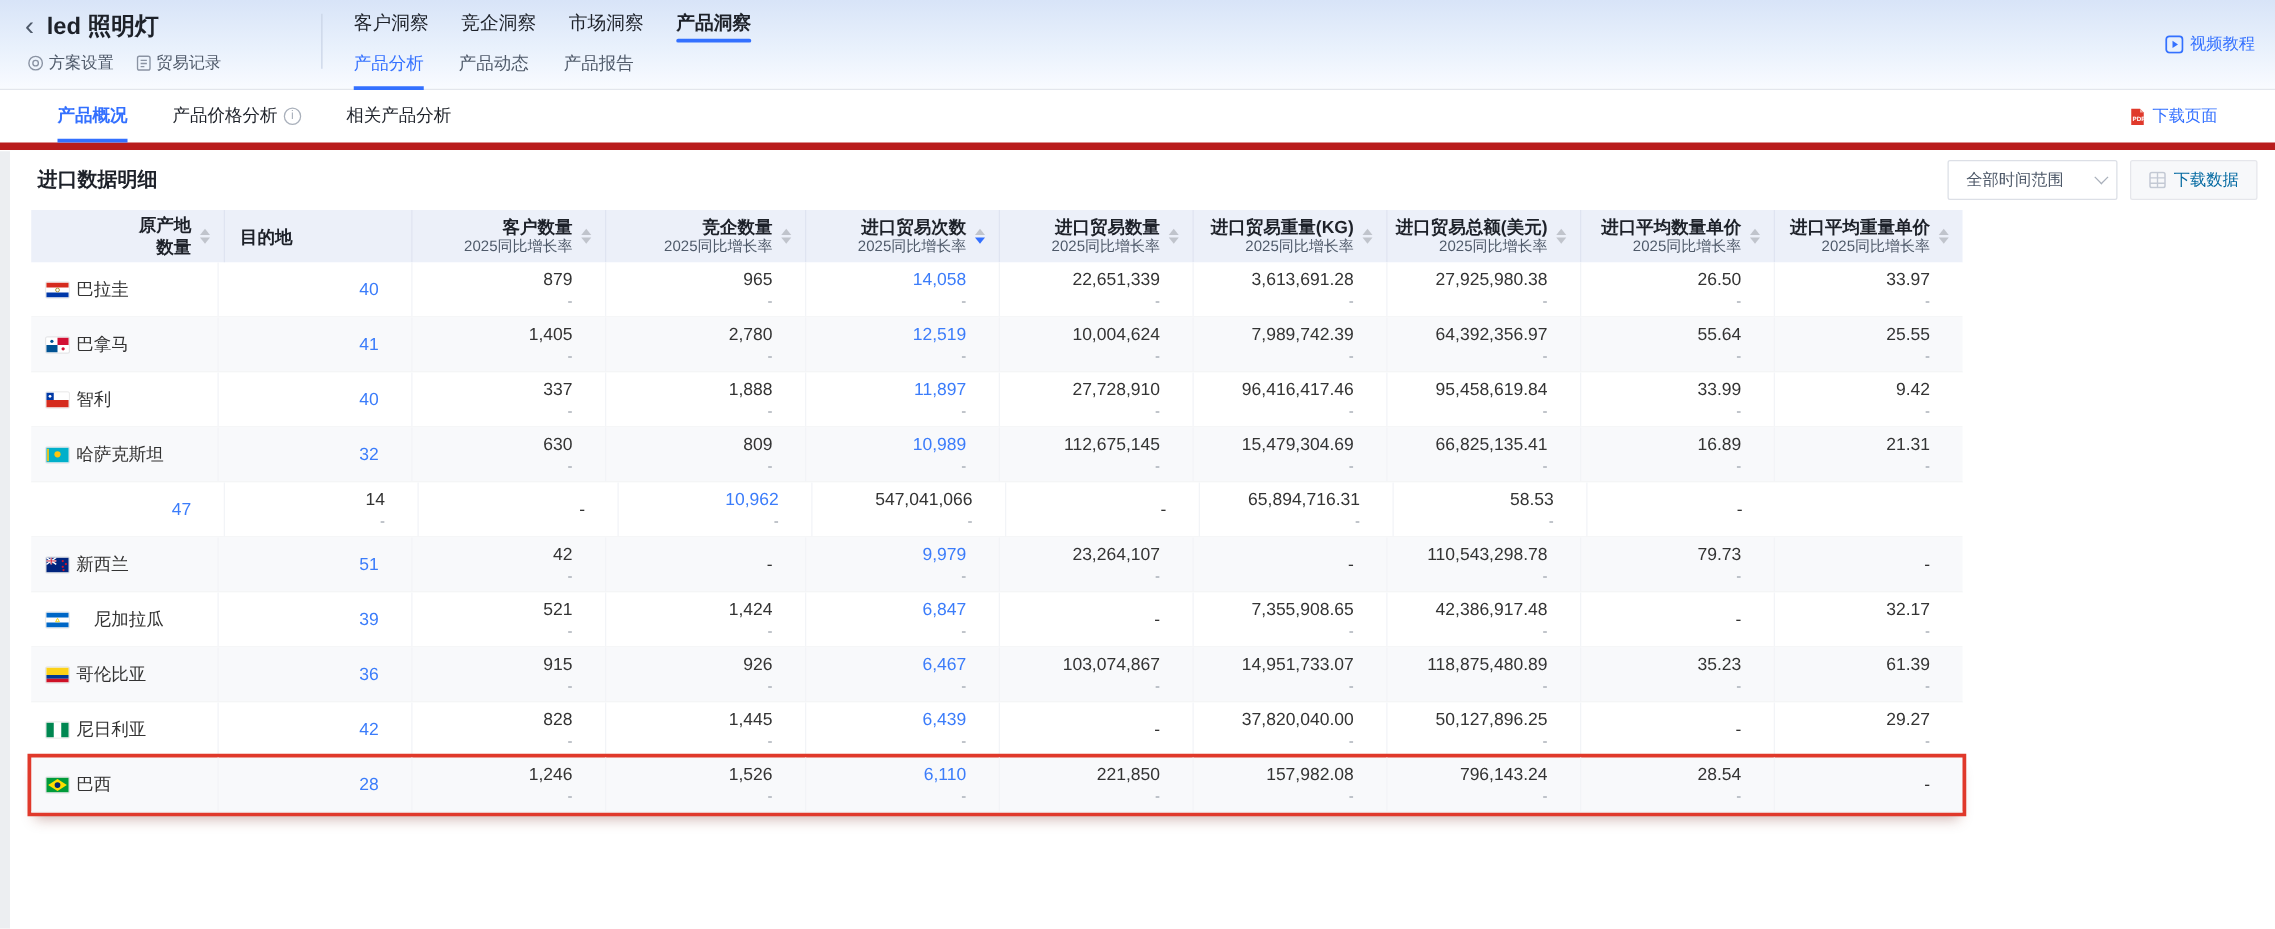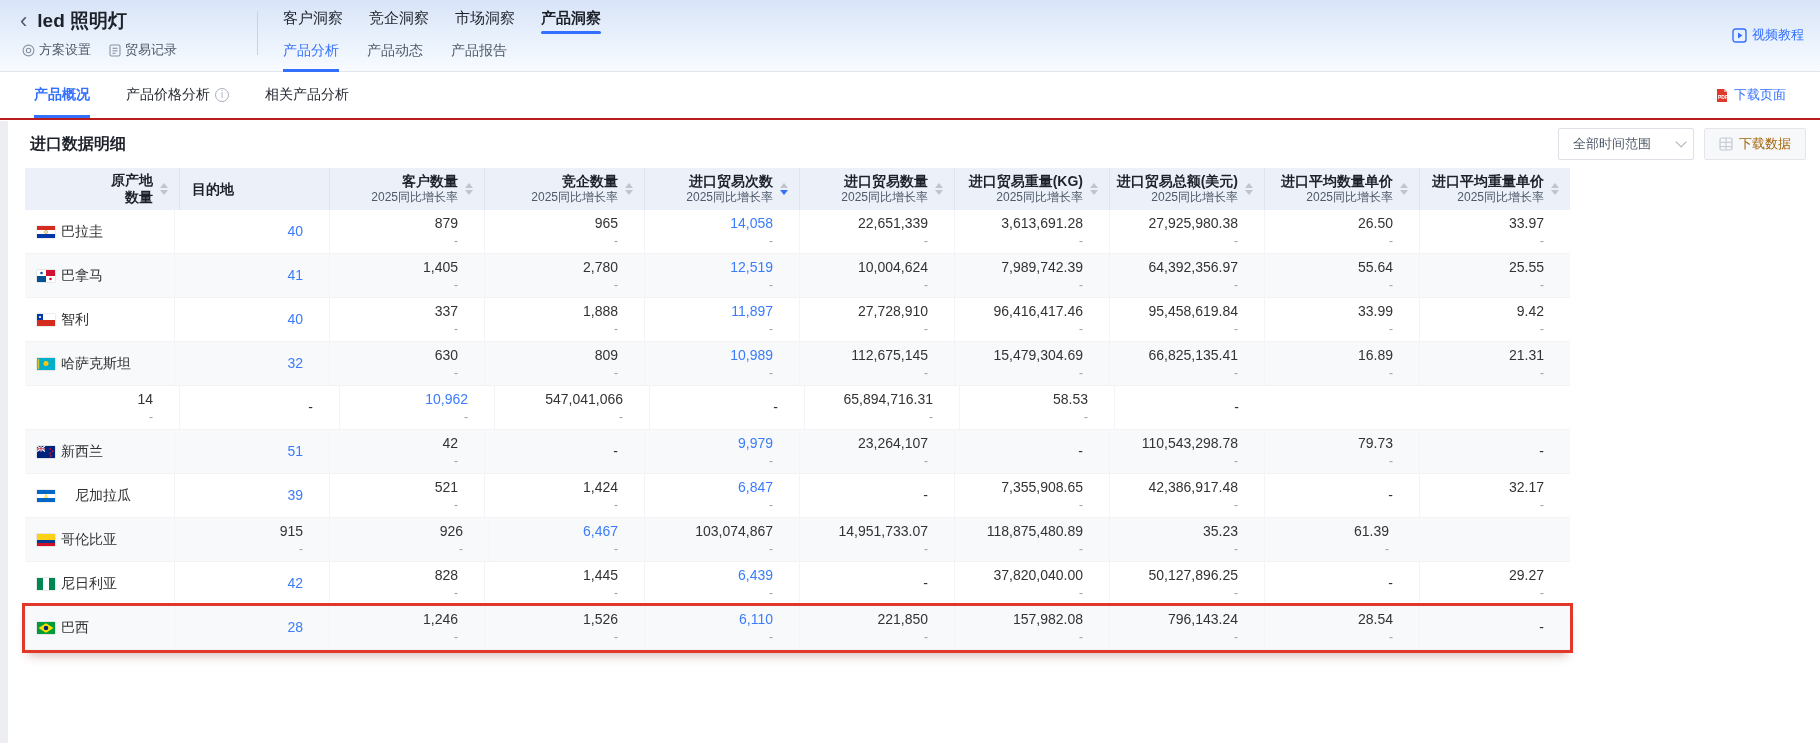--- a/index.html
+++ b/index.html
@@ -19,36 +19,36 @@
 .main-tab{position:relative;padding-bottom:6px;cursor:pointer;}
 .main-tab.active{font-weight:bold;}
 .main-tab.active:after{content:"";position:absolute;left:0;right:0;bottom:0;height:3px;border-radius:2px;background:var(--accent);}
 .sub-tabs{position:absolute;left:283px;top:42px;display:flex;gap:28px;font-size:14px;color:#4e5969;}
 .sub-tab{position:relative;cursor:pointer;}
 .sub-tab.active{color:var(--accent);}
 .sub-tab.active:after{content:"";position:absolute;left:0;right:0;bottom:-12px;height:3px;background:var(--accent);}
 .video-link{position:absolute;right:16px;top:26px;display:flex;align-items:center;gap:5px;color:var(--accent);font-size:13px;cursor:pointer;}
 
 
-.nav2{height:48px;background:#fff;border-bottom:2px solid #b91c1c;display:flex;align-items:stretch;padding:0 34px;}
+.nav2{height:48px;background:#fff;border-bottom:6px solid #b91c1c;display:flex;align-items:stretch;padding:0 46px;}
 .nav2-tabs{display:flex;gap:36px;font-size:14px;color:#1d2129;}
 .nav2-tab{display:flex;align-items:center;gap:5px;position:relative;cursor:pointer;}
 .nav2-tab.active{color:var(--accent);font-weight:bold;}
 .nav2-tab.active:after{content:"";position:absolute;left:0;right:0;bottom:0;height:3px;background:var(--accent);}
 .info-circle{width:14px;height:14px;border:1px solid #a9b0bb;border-radius:50%;color:#a9b0bb;font-size:10px;line-height:12px;text-align:center;display:inline-block;font-style:normal;}
 .download-page{margin-left:auto;display:flex;align-items:center;gap:5px;color:var(--accent);font-size:13px;cursor:pointer;}
 .left-strip{position:absolute;left:0;top:121px;width:8px;bottom:0;background:#eceef1;}
 
 
 .section-row{display:flex;align-items:center;margin:7px 14px 7px 30px;height:34px;}
 .section-title{font-size:16px;font-weight:bold;color:#1d2129;}
 .controls{margin-left:auto;display:flex;gap:10px;}
 .select{width:136px;height:32px;border:1px solid #dcdfe6;border-radius:2px;background:#fff;display:flex;align-items:center;justify-content:space-between;padding:0 10px 0 14px;font-size:13px;color:#4e5969;cursor:pointer;}
 .chev-down{width:8px;height:8px;border-right:1.5px solid #a9b0bb;border-bottom:1.5px solid #a9b0bb;transform:rotate(45deg) translateY(-3px);}
-.btn-disabled{height:32px;border:1px solid #e5e6eb;border-radius:2px;background:#f7f8fa;color:#a16207;font-size:13px;display:flex;align-items:center;gap:6px;padding:0 14px;}
+.btn-disabled{height:32px;border:1px solid #e5e6eb;border-radius:2px;background:#f7f8fa;color:#0369a1;font-size:13px;display:flex;align-items:center;gap:6px;padding:0 14px;}
 
 
 .table{margin-left:25px;width:1545px;font-size:14px;position:relative;}
 .thead{display:flex;background:#ecf0f9;height:42px;}
 .th{position:relative;display:flex;flex-direction:column;justify-content:center;align-items:flex-end;padding-right:26px;border-right:1px solid #dfe4f1;color:#1d2129;}
 .th:last-child{border-right:none;}
 .th .lbl{font-weight:bold;font-size:14px;line-height:17px;white-space:nowrap;}
 .th .sub{font-size:12px;color:#4e5969;line-height:15px;white-space:nowrap;}
 .th.left{align-items:flex-start;padding-left:12px;padding-right:0;}
 .carets{position:absolute;right:11px;top:50%;transform:translateY(-50%);display:flex;flex-direction:column;gap:2px;}
@@ -424,20 +424,23 @@
         <div class="td" style="width: 155px;">
           <span class="v">16.89</span>
           <span class="g">-</span>
         </div>
         <div class="td" style="width: 150px;">
           <span class="v">21.31</span>
           <span class="g">-</span>
         </div>
       </div>
       <div class="tr">
+        <div class="td dash" style="width: 155px;">
+          <span class="v link">47</span>
+        </div>
         <div class="td" style="width: 155px;">
           <span class="v">14</span>
           <span class="g">-</span>
         </div>
         <div class="td dash" style="width: 160px;">
           <span class="v">-</span>
         </div>
         <div class="td" style="width: 155px;">
           <span class="v link">10,962</span>
           <span class="g">-</span>
@@ -562,20 +565,23 @@
         <div class="td dest" style="width: 150px;">
           <span class="flag">
             <svg class="icon-svg" width="18" height="12" viewBox="0 0 18 12">
               <rect width="18" height="6" fill="#fcd116"></rect>
               <rect y="6" width="18" height="3" fill="#003893"></rect>
               <rect y="9" width="18" height="3" fill="#ce1126"></rect>
             </svg>
           </span>
           <span>哥伦比亚</span>
         </div>
+        <div class="td dash" style="width: 155px;">
+          <span class="v link">36</span>
+        </div>
         <div class="td" style="width: 155px;">
           <span class="v">915</span>
           <span class="g">-</span>
         </div>
         <div class="td" style="width: 160px;">
           <span class="v">926</span>
           <span class="g">-</span>
         </div>
         <div class="td" style="width: 155px;">
           <span class="v link">6,467</span>

